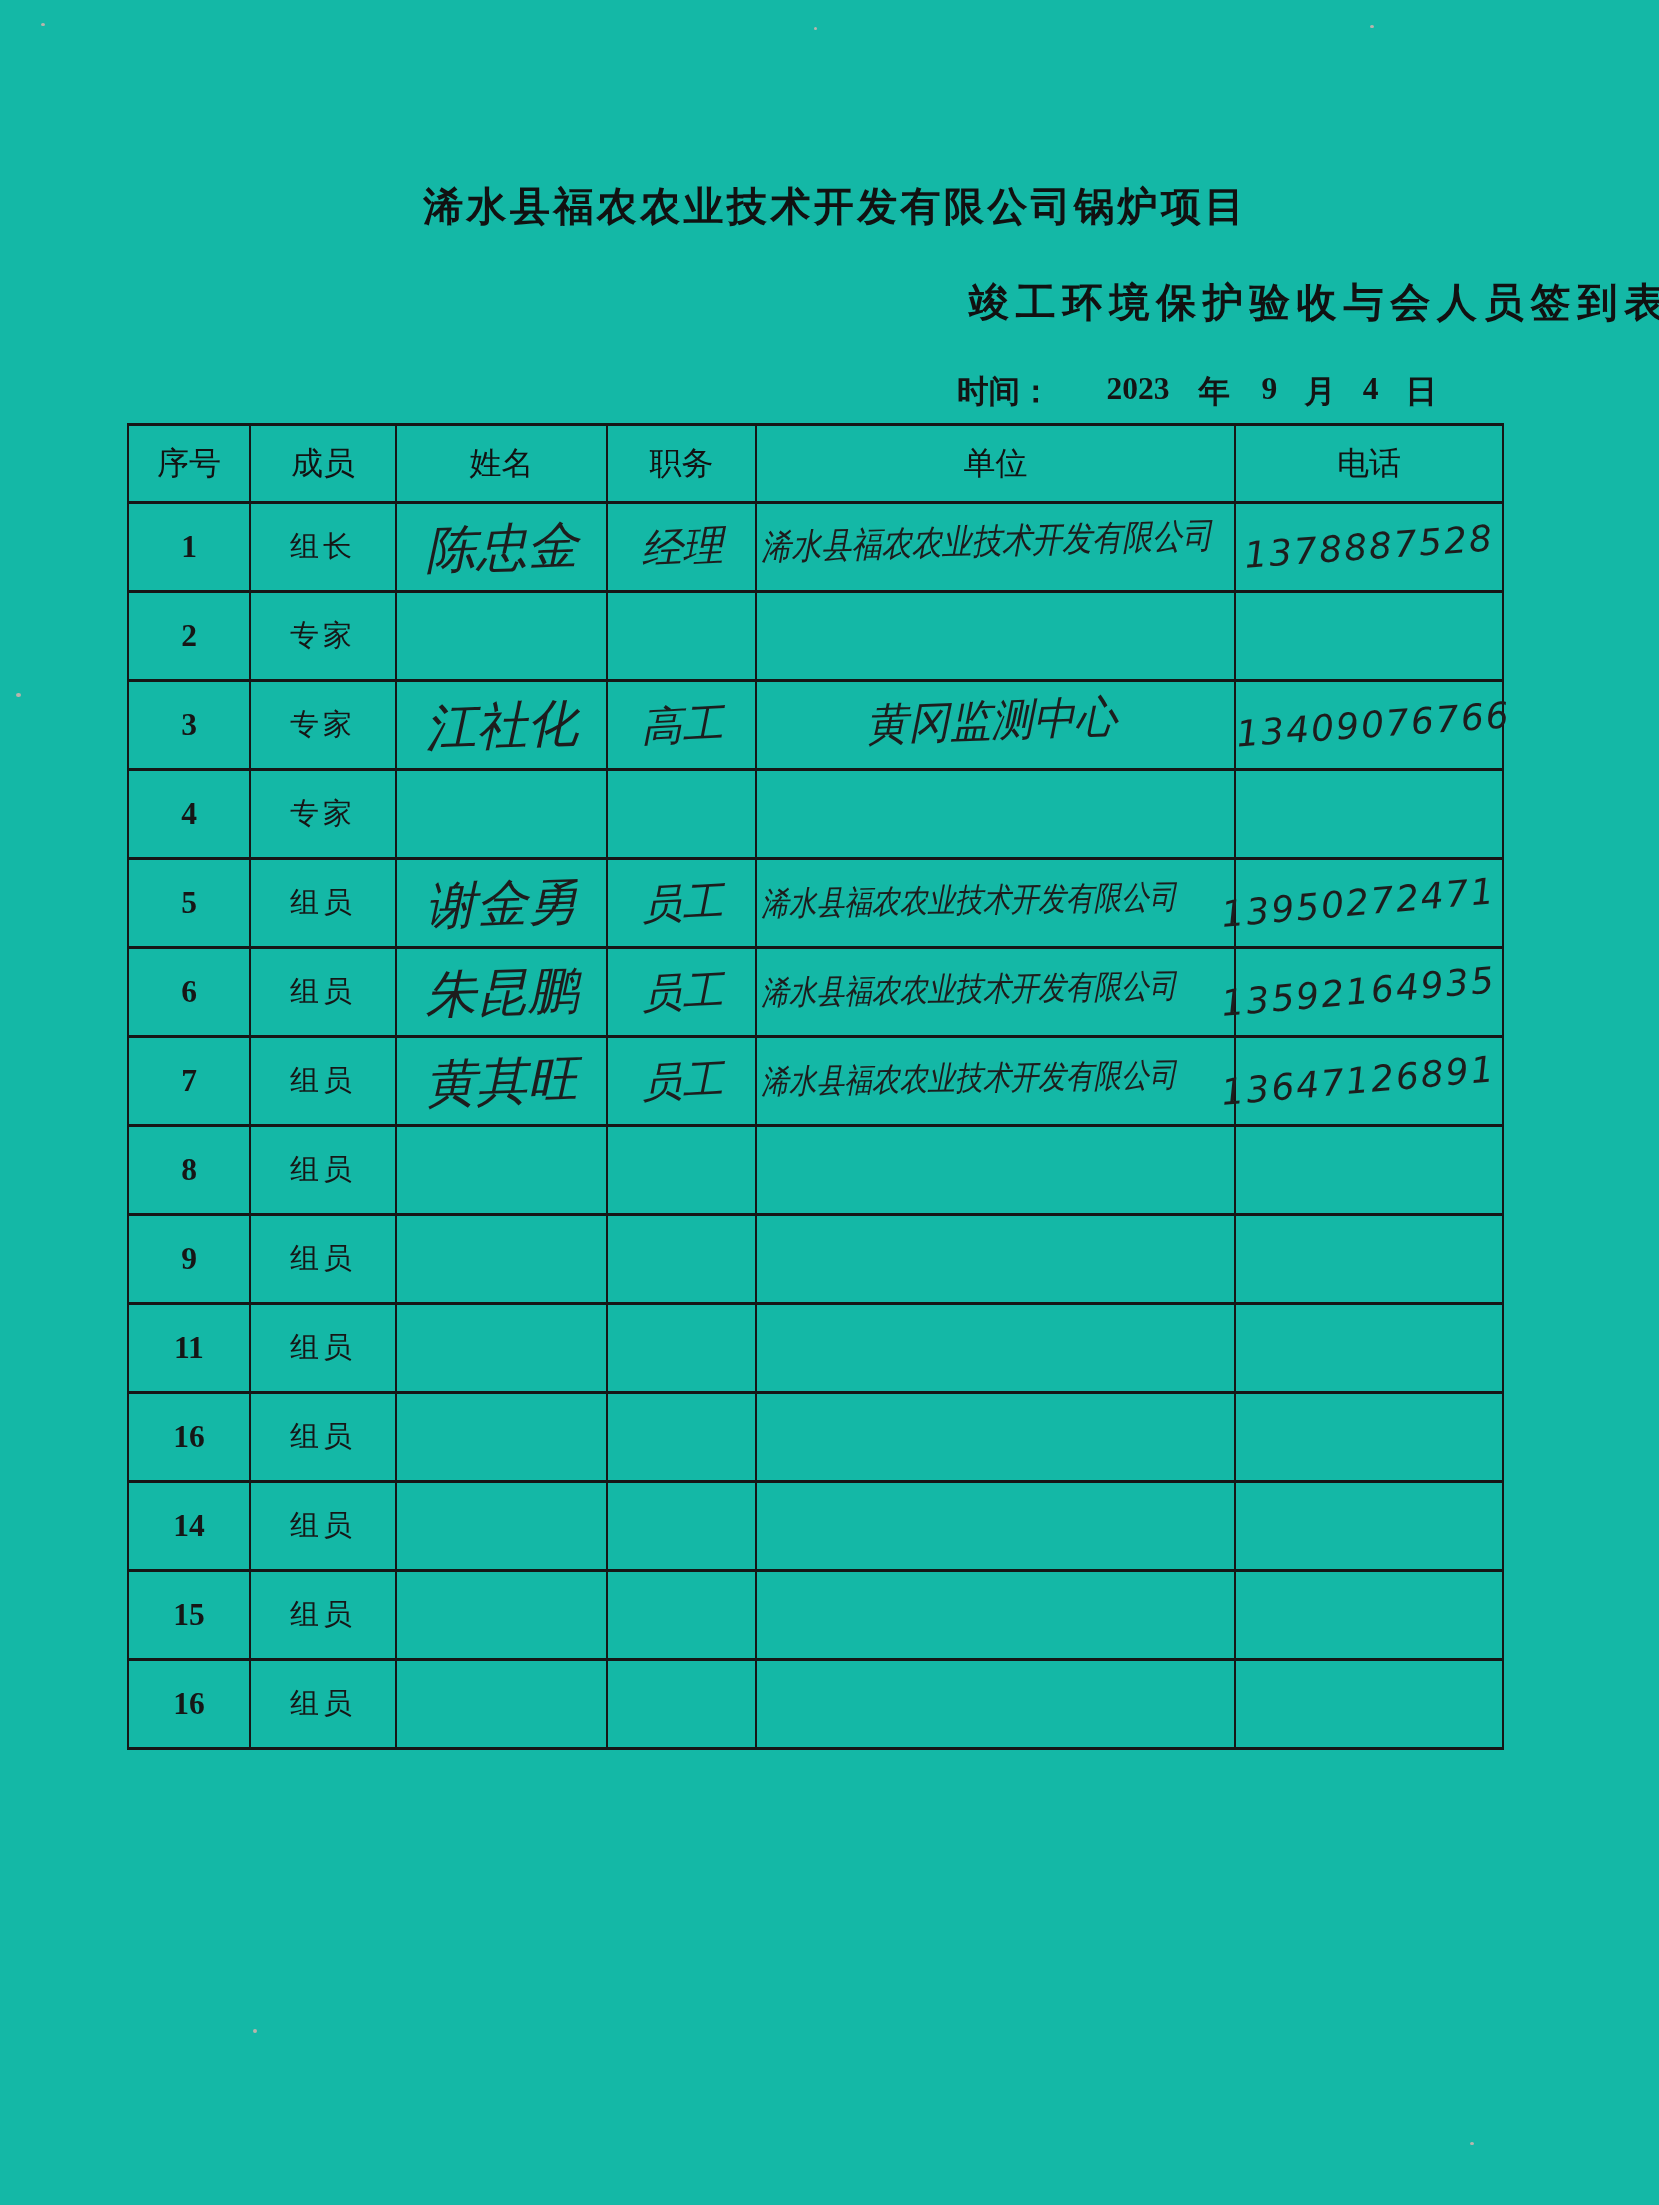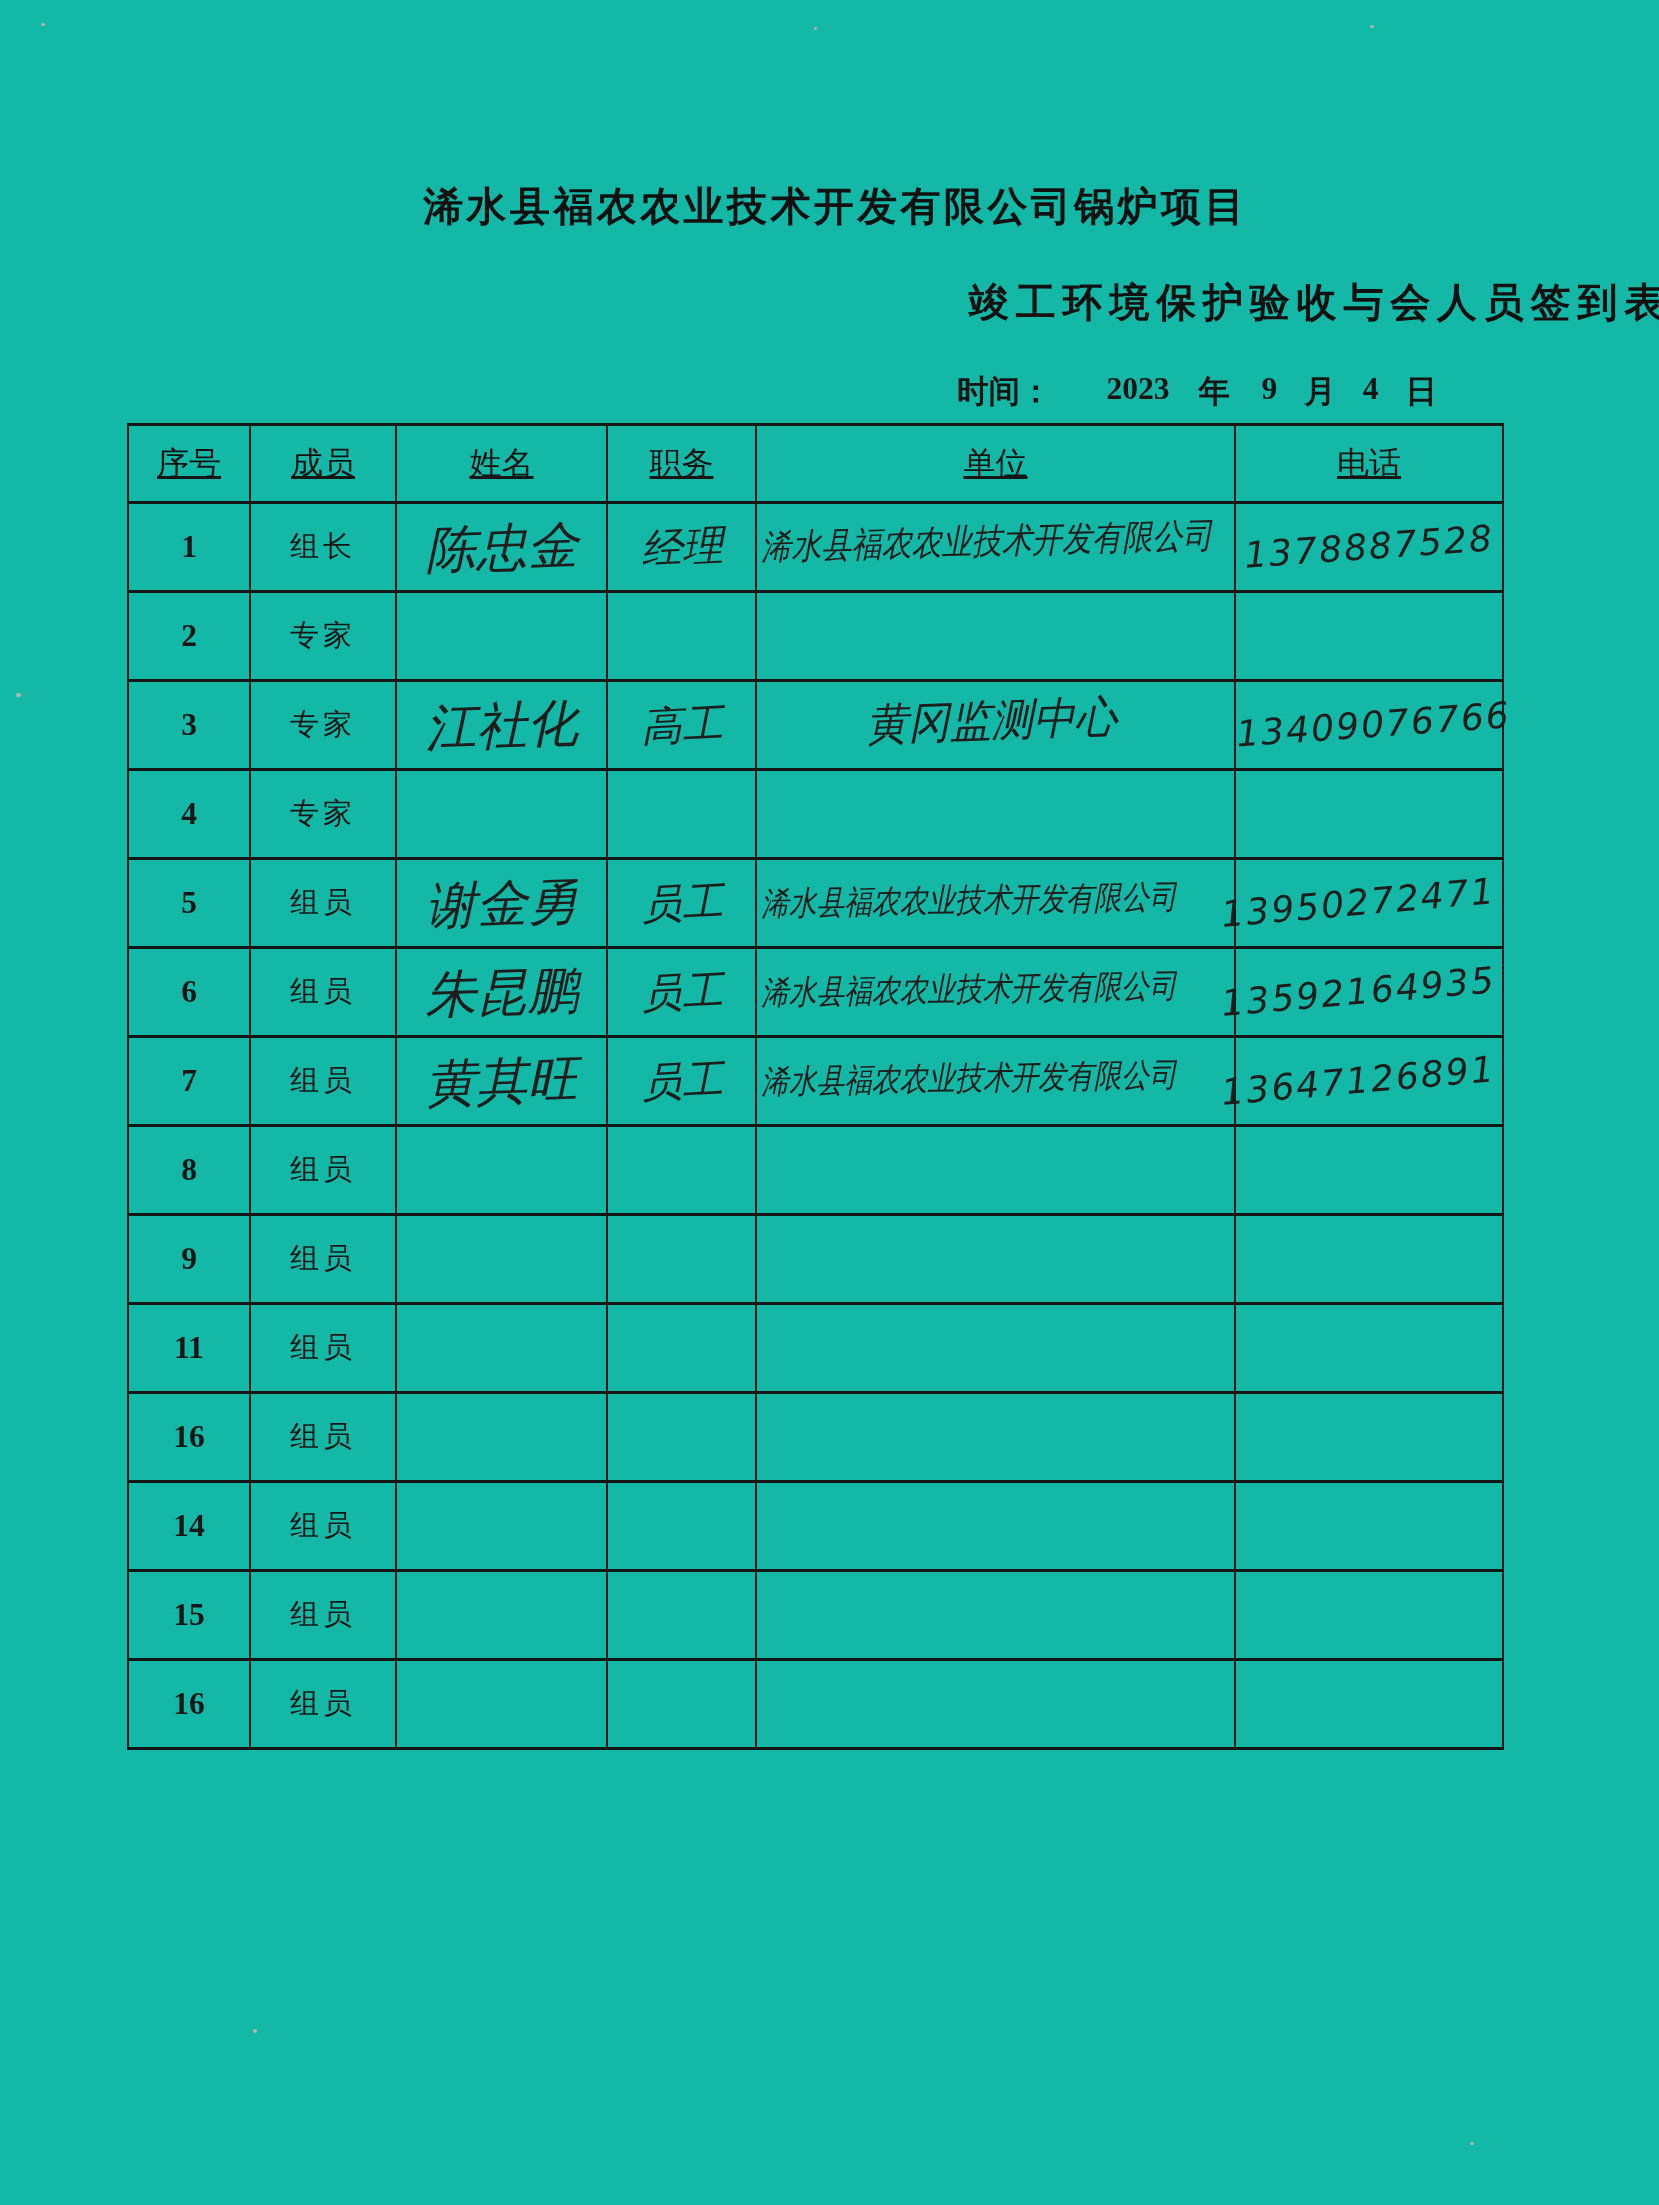--- a/index.html
+++ b/index.html
@@ -58,21 +58,21 @@
   table.sheet th,table.sheet td{
     border-left:2.1px solid #161616;
     border-right:2.1px solid #161616;
     border-top:3.4px solid #161616;
     border-bottom:3.4px solid #161616;
     padding:0;
     text-align:center;
     vertical-align:middle;
     overflow:visible;
   }
-  table.sheet tr.hdr{height:78px;text-decoration:underline;}
+  table.sheet tr.hdr{height:78px;}
   table.sheet tr.data-row{height:89px;}
   table.sheet th{
     font-size:32px;font-weight:500;color:#121212;
     font-family:"Liberation Serif","DejaVu Serif",serif;
   }
   td.cell-no{font-size:31.5px;font-weight:600;}
   td.cell-role{font-size:29px;font-weight:500;letter-spacing:4.1px;}
   
   .hw{
     display:inline-block;

